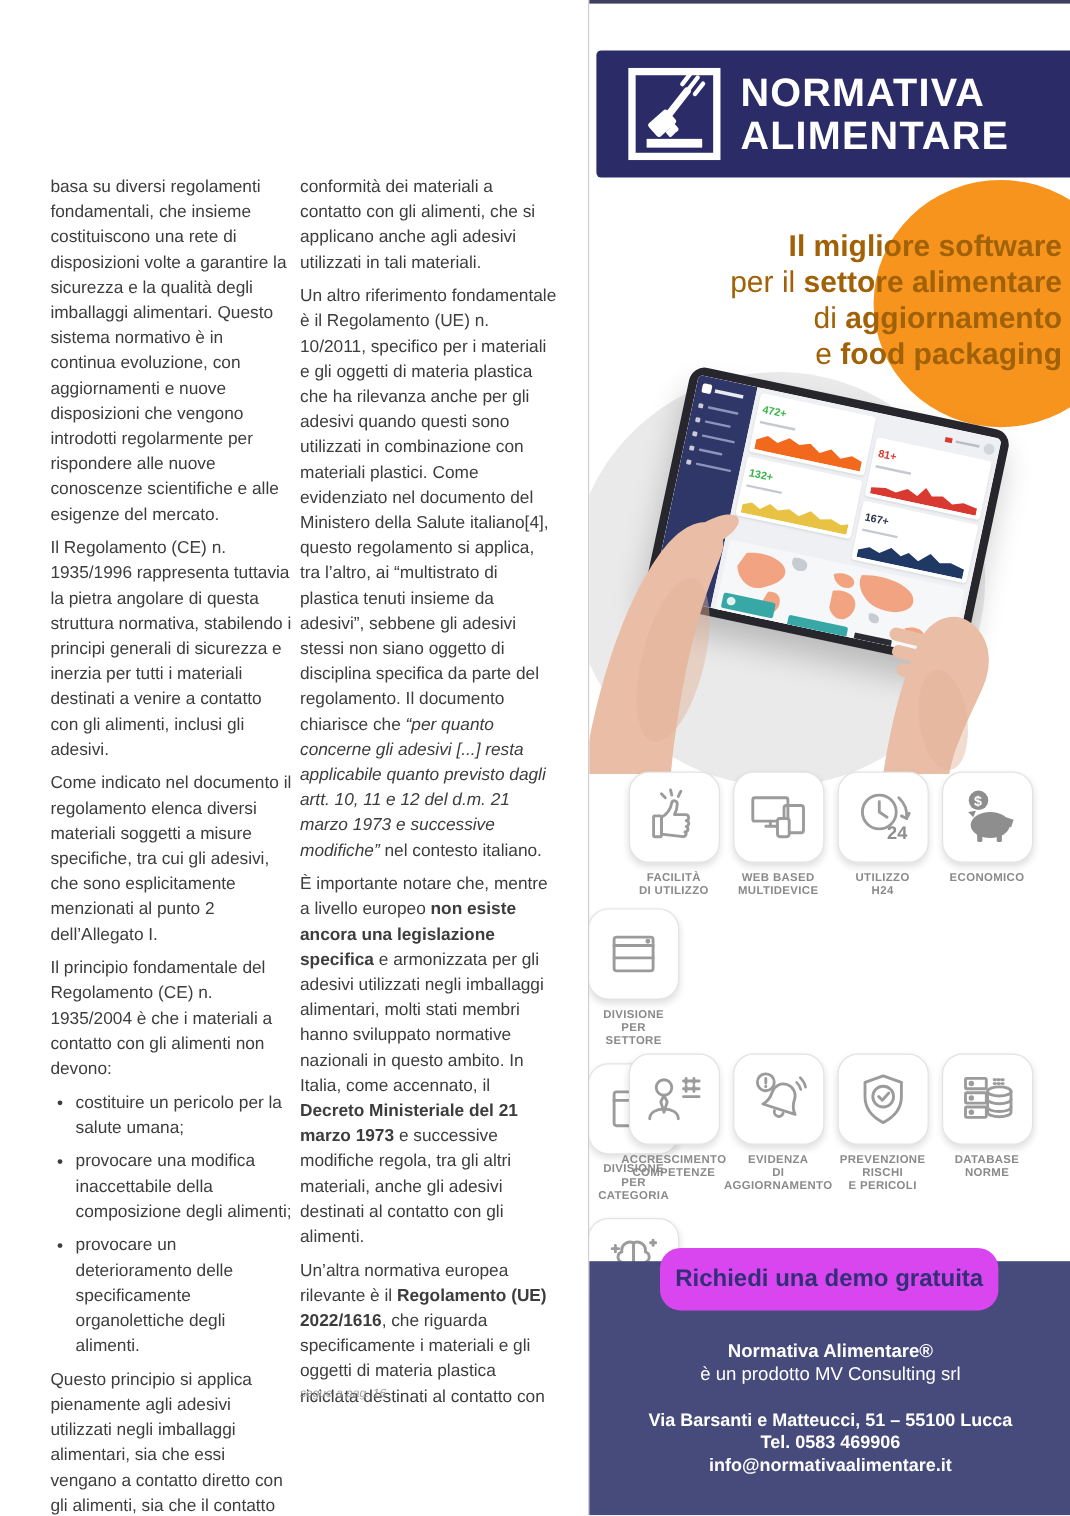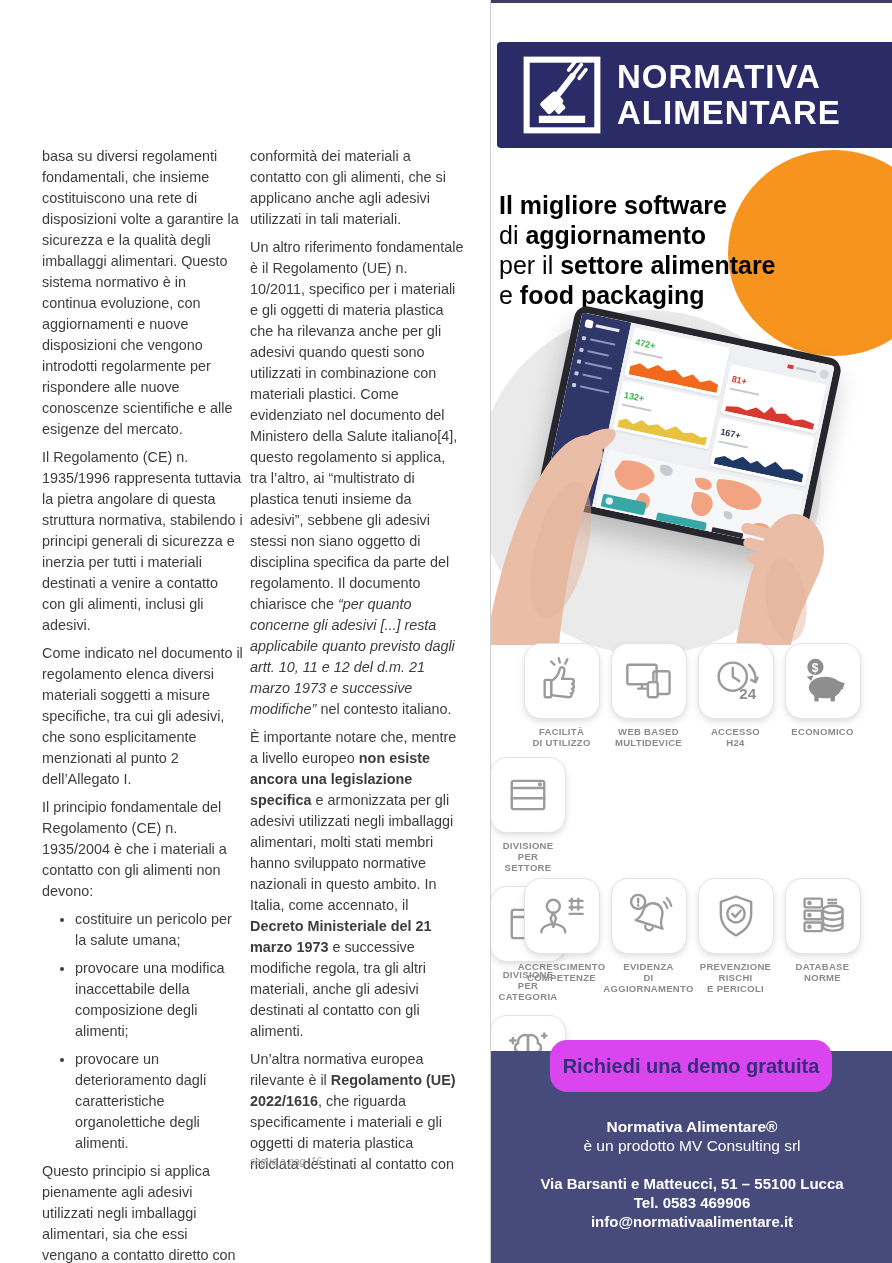--- a/index.html
+++ b/index.html
@@ -7,39 +7,39 @@
         font-family:"Liberation Sans",sans-serif;}
   .b{font-weight:bold;}
   .i{font-style:italic;}
 
   
   .col{position:absolute;top:146px;color:#3d3d3d;font-size:14.4px;line-height:21px;}
   .col1{left:42px;width:201px;}
   .col2{left:250px;width:214px;}
   .col p{margin:0 0 7px 0;}
   .col ul{margin:0 0 7px 0;padding:0 0 0 17px;}
-  .col li{margin:0 0 7px 16px;}
+  .col li{margin:0 0 7px 4px;}
   .continuation{position:absolute;left:250px;top:1156px;width:214px;text-align:left;
                 font-size:10px;font-style:italic;color:#9a9a9a;}
 
   
   .ad{position:absolute;left:490px;top:0;width:402px;height:1263px;background:#ffffff;
       border-left:1px solid #cfcfcf;overflow:hidden;}
   .ad-topline{position:absolute;left:0;top:0;width:402px;height:3px;background:#3e3e60;}
 
   .ad-header{position:absolute;left:6px;top:42px;width:396px;height:106px;background:#2b2b68;
              border-radius:4px 0 0 4px;display:flex;align-items:center;z-index:6;}
   .logo-box{width:78px;height:78px;margin-left:26px;flex:0 0 auto;}
   .brand-title{margin-left:16px;color:#ffffff;font-weight:800;font-size:33px;line-height:36px;
                letter-spacing:1px;}
 
   .orange-circle{position:absolute;left:237px;top:150px;width:212px;height:206px;border-radius:50%;
                  background:#f7941e;z-index:1;}
-  .tagline{position:absolute;left:8px;top:190px;width:386px;text-align:left;z-index:2;
-           color:#000000;font-size:25px;line-height:30px;font-weight:normal;}
+  .tagline{position:absolute;left:8px;top:190px;width:386px;text-align:right;z-index:2;
+           color:#a16207;font-size:25px;line-height:30px;font-weight:normal;}
 
   
   .photo{position:absolute;left:0;top:300px;width:402px;height:345px;z-index:2;}
   .gray-circle{position:absolute;left:-15px;top:10px;width:345px;height:345px;border-radius:50%;
                background:#eaeaea;}
   .tablet{position:absolute;left:62px;top:30px;width:258px;height:188px;background:#26262c;
           border-radius:13px;padding:7px;transform:rotate(12deg);
           box-shadow:0 16px 26px rgba(0,0,0,0.20);}
   .screen{display:flex;width:258px;height:188px;background:#ffffff;border-radius:4px;overflow:hidden;}
   .sb{width:50px;background:#2f3768;padding:6px 5px;box-sizing:border-box;}
@@ -97,21 +97,21 @@
 <div class="page">
 
   <div class="col col1">
     <p><span>basa su diversi regolamenti fondamentali, che insieme costituiscono una rete di disposizioni volte a garantire la sicurezza e la qualità degli imballaggi alimentari. Questo sistema normativo è in continua evoluzione, con aggiornamenti e nuove disposizioni che vengono introdotti regolarmente per rispondere alle nuove conoscenze scientifiche e alle esigenze del mercato.</span></p>
     <p><span>Il Regolamento (CE) n. 1935/1996 rappresenta tuttavia la pietra angolare di questa struttura normativa, stabilendo i principi generali di sicurezza e inerzia per tutti i materiali destinati a venire a contatto con gli alimenti, inclusi gli adesivi.</span></p>
     <p><span>Come indicato nel documento il regolamento elenca diversi materiali soggetti a misure specifiche, tra cui gli adesivi, che sono esplicitamente menzionati al punto 2 dell’Allegato I.</span></p>
     <p><span>Il principio fondamentale del Regolamento (CE) n. 1935/2004 è che i materiali a contatto con gli alimenti non devono:</span></p>
     <ul>
       <li>costituire un pericolo per la salute umana;</li>
       <li>provocare una modifica inaccettabile della composizione degli alimenti;</li>
-      <li>provocare un deterioramento dagli caratteristiche organolettiche degli alimenti.</li>
+      <li>provocare un deterioramento delle specificamente organolettiche degli alimenti.</li>
     </ul>
     <p><span>Questo principio si applica pienamente agli adesivi utilizzati negli imballaggi alimentari, sia che essi vengano a contatto diretto con gli alimenti, sia che il contatto sia indiretto. Il regolamento prevede inoltre requisiti specifici per l’etichettatura, la tracciabilità e la dichiarazione di</span></p>
   </div>
 
   <div class="col col2">
     <p><span>conformità dei materiali a contatto con gli alimenti, che si applicano anche agli adesivi utilizzati in tali materiali.</span></p>
     <p><span>Un altro riferimento fondamentale è il Regolamento (UE) n. 10/2011, specifico per i materiali e gli oggetti di materia plastica che ha rilevanza anche per gli adesivi quando questi sono utilizzati in combinazione con materiali plastici. Come evidenziato nel documento del Ministero della Salute italiano[4], questo regolamento si applica, tra l’altro, ai “multistrato di plastica tenuti insieme da adesivi”, sebbene gli adesivi stessi non siano oggetto di disciplina specifica da parte del regolamento. Il documento chiarisce che </span><span class="i">“per quanto concerne gli adesivi [...] resta applicabile quanto previsto dagli artt. 10, 11 e 12 del d.m. 21 marzo 1973 e successive modifiche”</span><span> nel contesto italiano.</span></p>
     <p><span>È importante notare che, mentre a livello europeo </span><span class="b">non esiste ancora una legislazione specifica</span><span> e armonizzata per gli adesivi utilizzati negli imballaggi alimentari, molti stati membri hanno sviluppato normative nazionali in questo ambito. In Italia, come accennato, il </span><span class="b">Decreto Ministeriale del 21 marzo 1973</span><span> e successive modifiche regola, tra gli altri materiali, anche gli adesivi destinati al contatto con gli alimenti.</span></p>
     <p><span>Un’altra normativa europea rilevante è il </span><span class="b">Regolamento (UE) 2022/1616</span><span>, che riguarda specificamente i materiali e gli oggetti di materia plastica riciclata destinati al contatto con</span></p>
   </div>
@@ -142,22 +142,22 @@
         </svg>
       </div>
       <div class="brand-title">
         <div>NORMATIVA</div>
         <div>ALIMENTARE</div>
       </div>
     </div>
 
     <div class="tagline">
       <div><span class="b">Il migliore software</span></div>
+      <div><span>per il </span><span class="b">settore alimentare</span></div>
       <div><span>di </span><span class="b">aggiornamento</span></div>
-      <div><span>per il </span><span class="b">settore alimentare</span></div>
       <div><span>e </span><span class="b">food packaging</span></div>
     </div>
 
     <div class="photo">
       <div class="gray-circle"></div>
 
       <div class="tablet">
         <div class="screen">
           <div class="sb">
             <div class="logo">
@@ -294,21 +294,21 @@
           <svg viewBox="0 0 48 48">
             <g class="icon-stroke">
               <circle cx="21" cy="20" r="13"></circle>
               <path d="M21 12 v8 l6 4"></path>
               <path d="M36 9 a19 19 0 0 1 6 16"></path>
               <path d="M42 25 l2 -4 M42 25 l-4 -2"></path>
             </g>
             <text x="27" y="41" font-size="14" font-weight="bold" fill="#8e8e8e" font-family="Liberation Sans, sans-serif">24</text>
           </svg>
         </div>
-        <div class="tile-label">ACCESSO
+        <div class="tile-label">UTILIZZO
 H24</div>
       </div>
       <div class="tile-wrap">
         <div class="tile">
           <svg viewBox="0 0 48 48">
             <g class="icon-fill">
               <ellipse cx="26" cy="30" rx="15" ry="10"></ellipse>
               <rect x="16" y="37" width="4" height="6" rx="1"></rect>
               <rect x="31" y="37" width="4" height="6" rx="1"></rect>
               <path d="M38 24 l6 2 -2 6 -5 -2 Z"></path>

